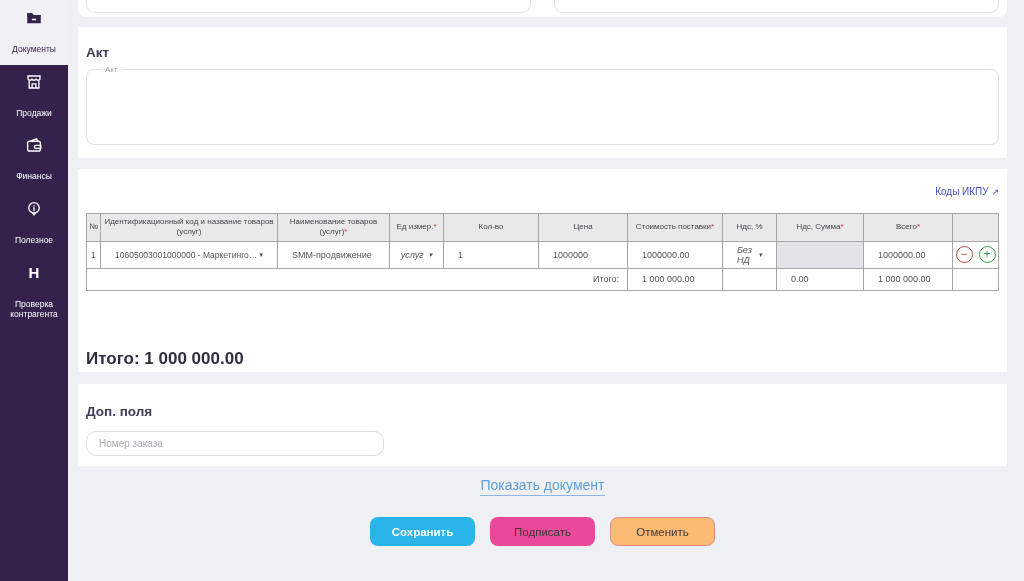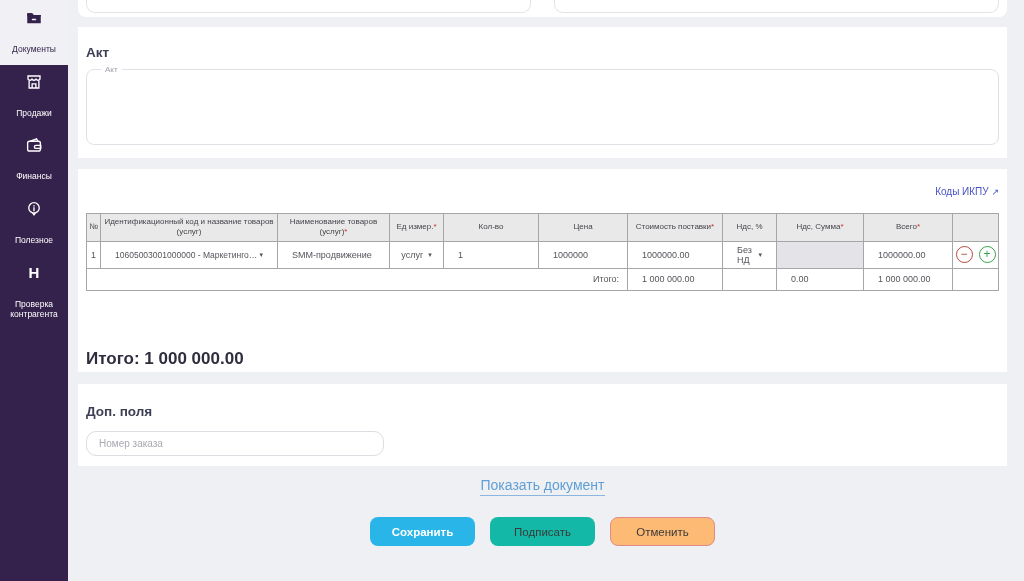--- a/index.html
+++ b/index.html
@@ -48,21 +48,21 @@
   .ikpu-row { height:16px; text-align:right; }
   .ikpu-link { font-size:10px; color:#4853c4; cursor:pointer; text-decoration:none; }
   .ikpu-link .arrow { font-size:9px; }
 
   table { border-collapse:collapse; margin-top:16px; width:912px; table-layout:fixed; font-size:9px; color:#55555c; background:#fff; }
   th, td { border:1px solid #a6a6a9; }
   th { background:#e9e9e9; font-weight:400; font-size:8px; color:#45454c; padding:3px 2px; line-height:1.3; text-align:center; }
   td { padding:3px 14px; height:26px; }
   .req { color:#cc2b2b; }
   .cell-flex { display:flex; align-items:center; justify-content:space-between; gap:2px; cursor:pointer; }
-  .cell-flex.center { justify-content:center; gap:5px; }
+  .cell-flex.center { justify-content:center; gap:5px;font-style:italic; }
   .cell-ellipsis { overflow:hidden; white-space:nowrap; text-overflow:ellipsis; font-size:8.5px; }
   .caret { font-size:7px; color:#55555c; flex:0 0 auto; }
   .num-cell { text-align:center; padding:3px 2px; }
   .cell-disabled { background:#e4e4e8; }
   tr.totals td { height:22px; }
   tr.totals .t-label { text-align:right; padding-right:8px; }
   .action-cell { padding:0 2px; }
   .action-wrap { display:flex; align-items:center; justify-content:center; gap:6px; }
   .btn-circle {
     width:17px; height:17px; border-radius:50%; background:#fff;
@@ -87,21 +87,21 @@
     display:inline-block; margin-top:11px; color:#5f9fd6; font-size:14px;
     border-bottom:1px solid #8cb6e0; padding-bottom:2px; cursor:pointer;
   }
   .btn-row { margin-top:21px; display:flex; justify-content:center; gap:15px; }
   .btn {
     height:29px; width:105px; border-radius:8px; font-size:11.5px;
     display:flex; align-items:center; justify-content:center;
     cursor:pointer; border:none; font-family:inherit;
   }
   .btn-save   { background:#29b5e8; color:#fff; font-weight:700; }
-  .btn-sign   { background:#14b8a6; color:#3a3a3a; }
+  .btn-sign   { background:#ec4899; color:#3a3a3a; }
   .btn-cancel { background:#fdba74; border:1px solid #e28989; color:#3a3a3a; }
 </style>
 </head>
 <body>
 
 <nav class="sidebar">
 
   <div class="side-item active">
     <span class="icon">
       <svg viewBox="0 0 24 24">

